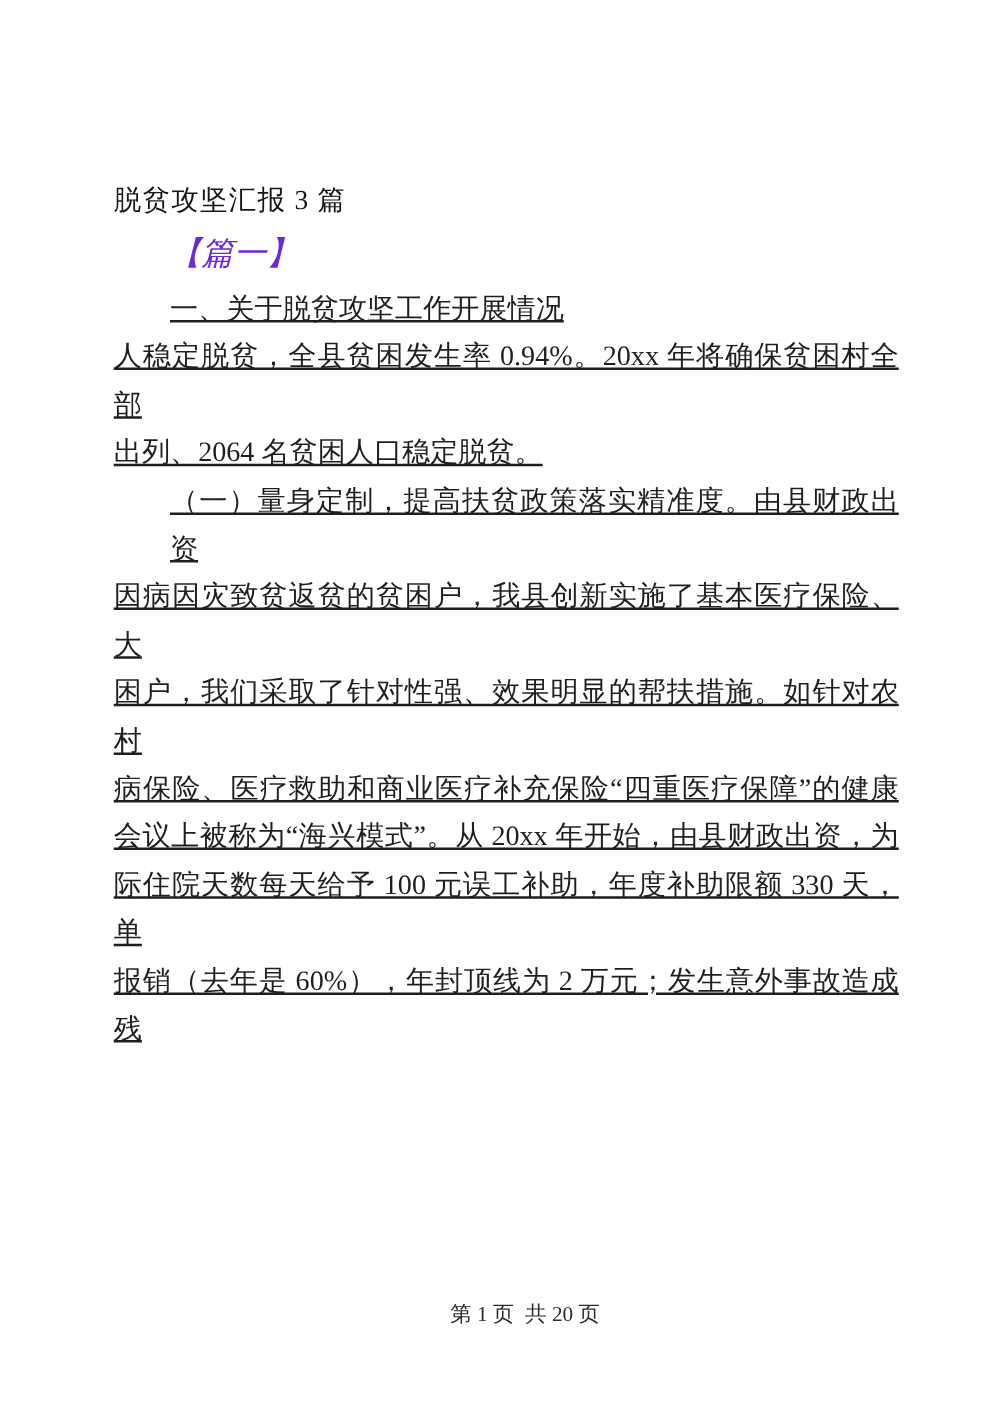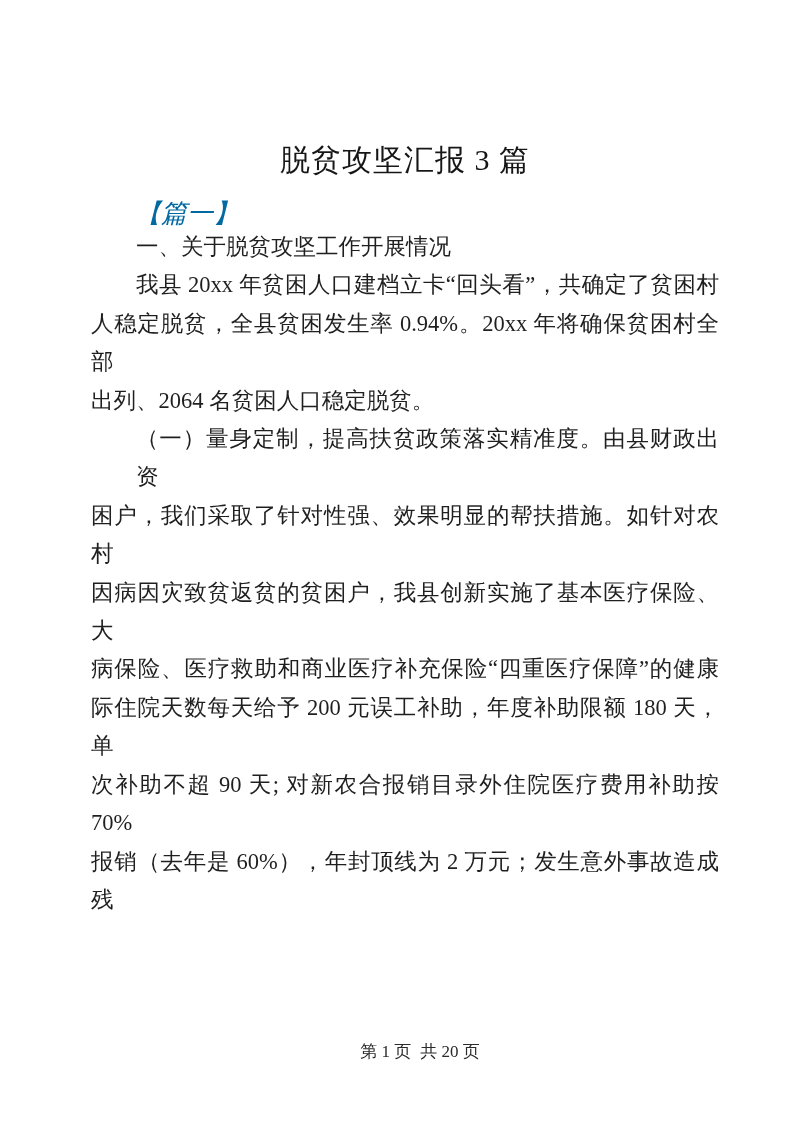--- a/index.html
+++ b/index.html
@@ -13,54 +13,54 @@
     height: 1131px;
     background: #ffffff;
     color: #1c1c1c;
     overflow: hidden;
   }
   .title {
     position: absolute;
     top: 139px;
     left: 91px;
     width: 628px;
-    text-align: center;
-    font-size: 30px;
+    text-align: left;
+    font-size: 22px;
     font-weight: normal;
     line-height: 42px;
     letter-spacing: 1px;
     color: #161616;
     white-space: nowrap;
   }
   .section-marker {
     position: absolute;
     top: 186px;
     left: 91px;
     width: 628px;
     padding-left: 44px;
     font-size: 26px;
     line-height: 34px;
     font-style: italic;
-    color: #0369a1;
+    color: #6d28d9;
     white-space: nowrap;
-    margin-top: 11px;
   }
   .body-text {
     position: absolute;
     top: 228px;
     left: 91px;
     width: 628px;
     font-size: 22.5px;
     line-height: 38.4px;
     color: #1f1f1f;
   }
   .body-text .line {
     width: 100%;
     white-space: nowrap;
     overflow: visible;
+    text-decoration: underline;
   }
   .body-text .line.indent { padding-left: 45px; }
   .body-text .line.fill {
     white-space: normal;
     text-align: justify;
     text-align-last: justify;
   }
   .footer {
     position: absolute;
     top: 1041px;
@@ -77,29 +77,28 @@
 <body>
 
 <div class="page">
 
   <h1 class="title">脱贫攻坚汇报 3 篇</h1>
 
   <div class="section-marker">【篇一】</div>
 
   <div class="body-text">
       <div class="line indent">一、关于脱贫攻坚工作开展情况</div>
-      <div class="line indent fill">我县 20xx 年贫困人口建档立卡“回头看”，共确定了贫困村</div>
       <div class="line fill">人稳定脱贫，全县贫困发生率 0.94%。20xx 年将确保贫困村全部</div>
       <div class="line">出列、2064 名贫困人口稳定脱贫。</div>
       <div class="line indent fill">（一）量身定制，提高扶贫政策落实精准度。由县财政出资</div>
+      <div class="line fill">因病因灾致贫返贫的贫困户，我县创新实施了基本医疗保险、大</div>
       <div class="line fill">困户，我们采取了针对性强、效果明显的帮扶措施。如针对农村</div>
-      <div class="line fill">因病因灾致贫返贫的贫困户，我县创新实施了基本医疗保险、大</div>
       <div class="line fill">病保险、医疗救助和商业医疗补充保险“四重医疗保障”的健康</div>
-      <div class="line fill">际住院天数每天给予 200 元误工补助，年度补助限额 180 天，单</div>
-      <div class="line fill">次补助不超 90 天; 对新农合报销目录外住院医疗费用补助按 70%</div>
+      <div class="line fill">会议上被称为“海兴模式”。从 20xx 年开始，由县财政出资，为</div>
+      <div class="line fill">际住院天数每天给予 100 元误工补助，年度补助限额 330 天，单</div>
       <div class="line fill">报销（去年是 60%），年封顶线为 2 万元；发生意外事故造成残</div>
     </div>
 
   <div class="footer">
     <span>第 1 页</span><span class="gap"></span><span>共 20 页</span>
   </div>
 
 </div>
 
 </body></html>

